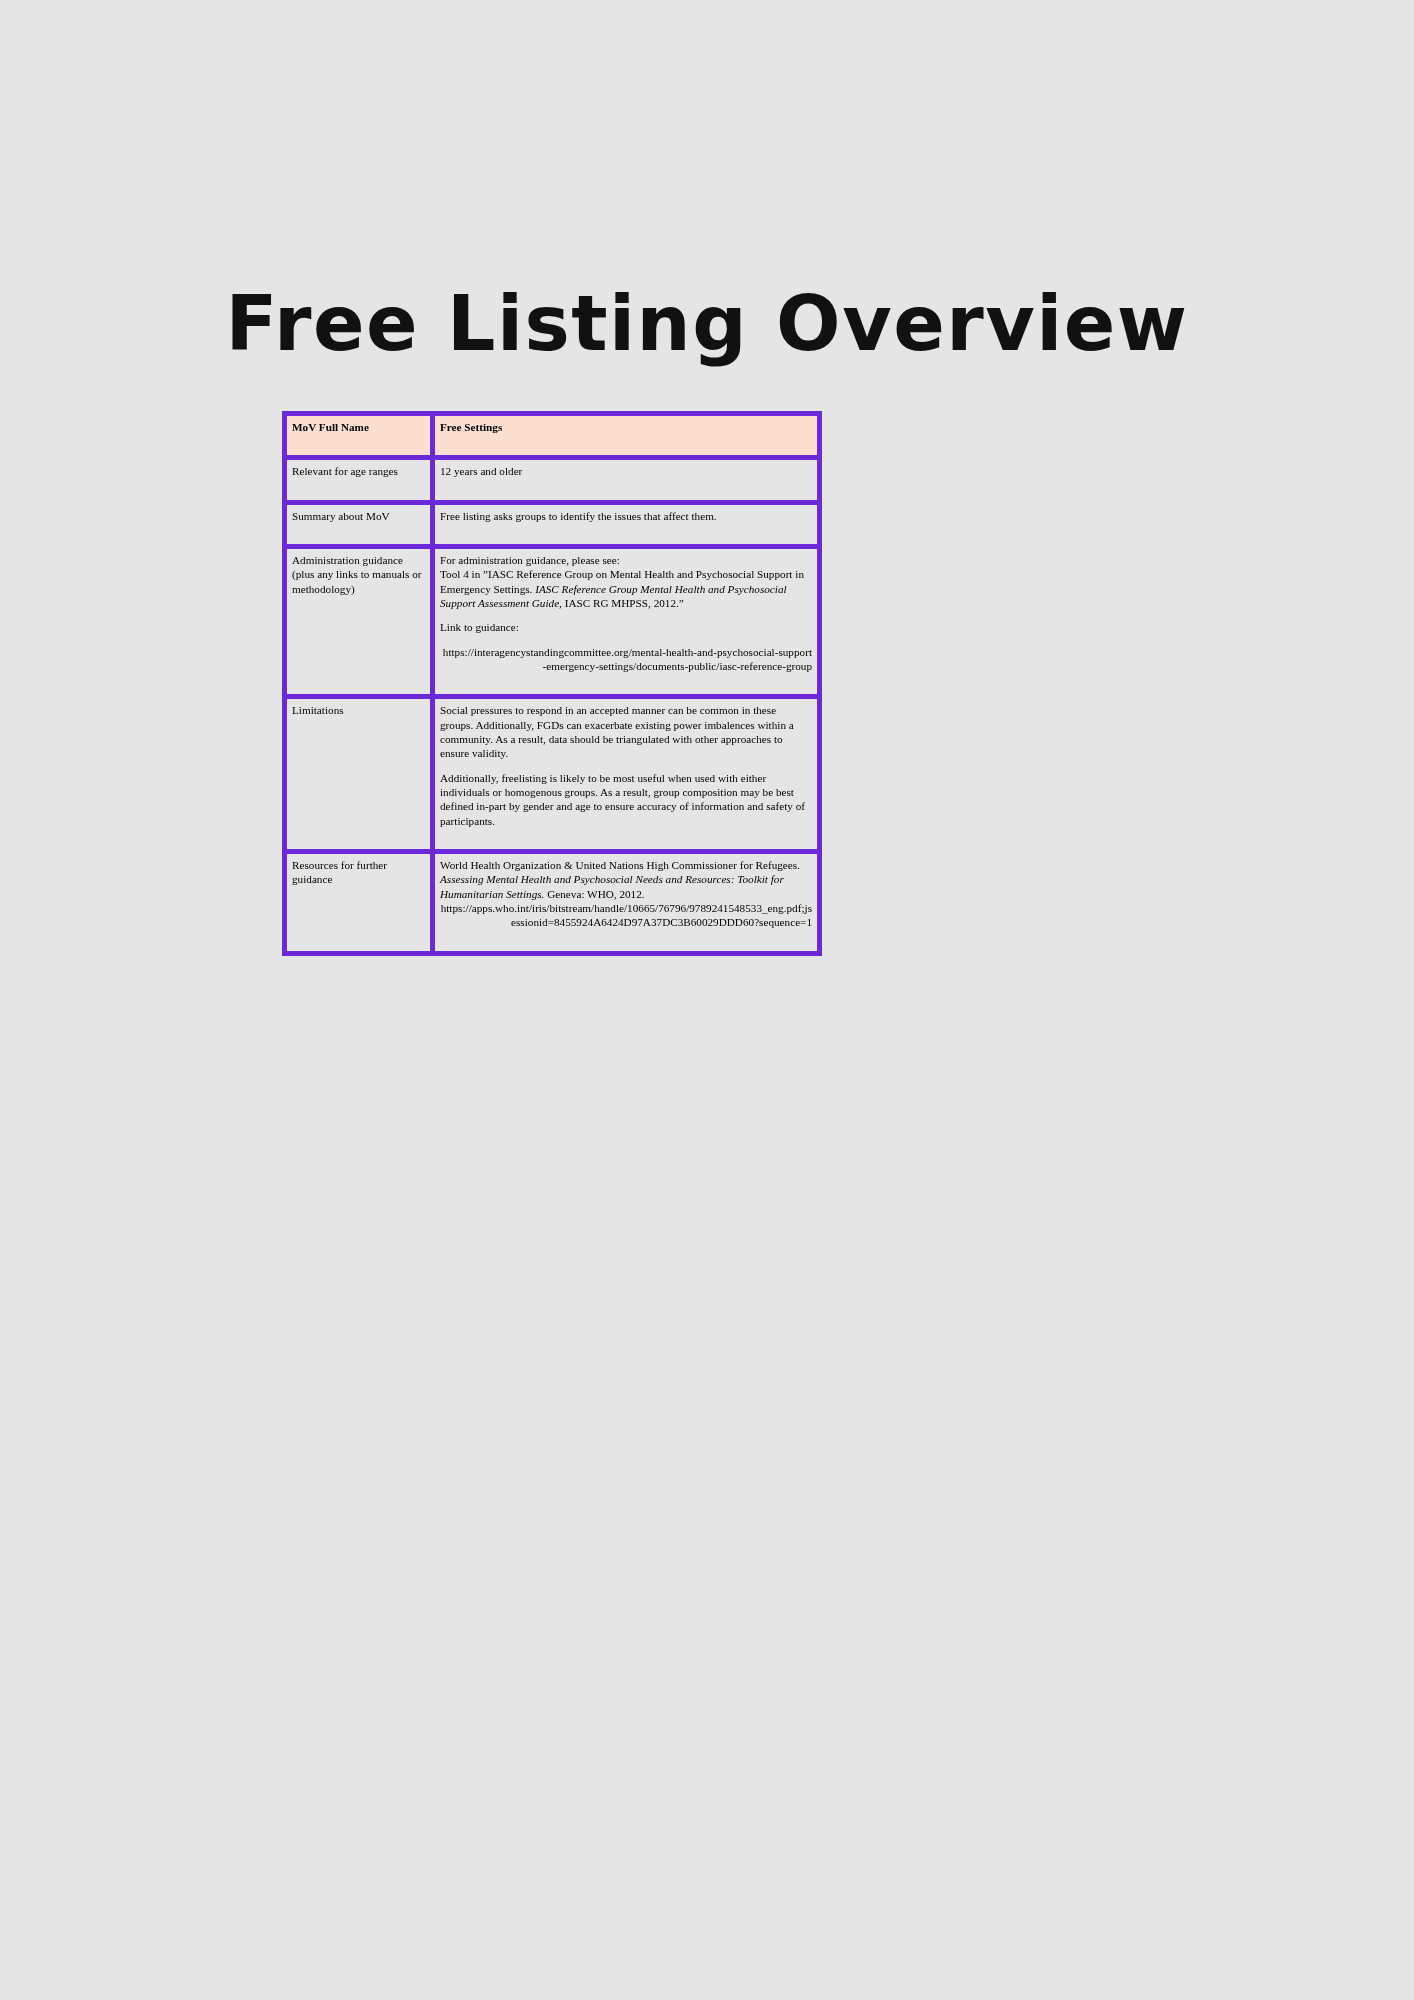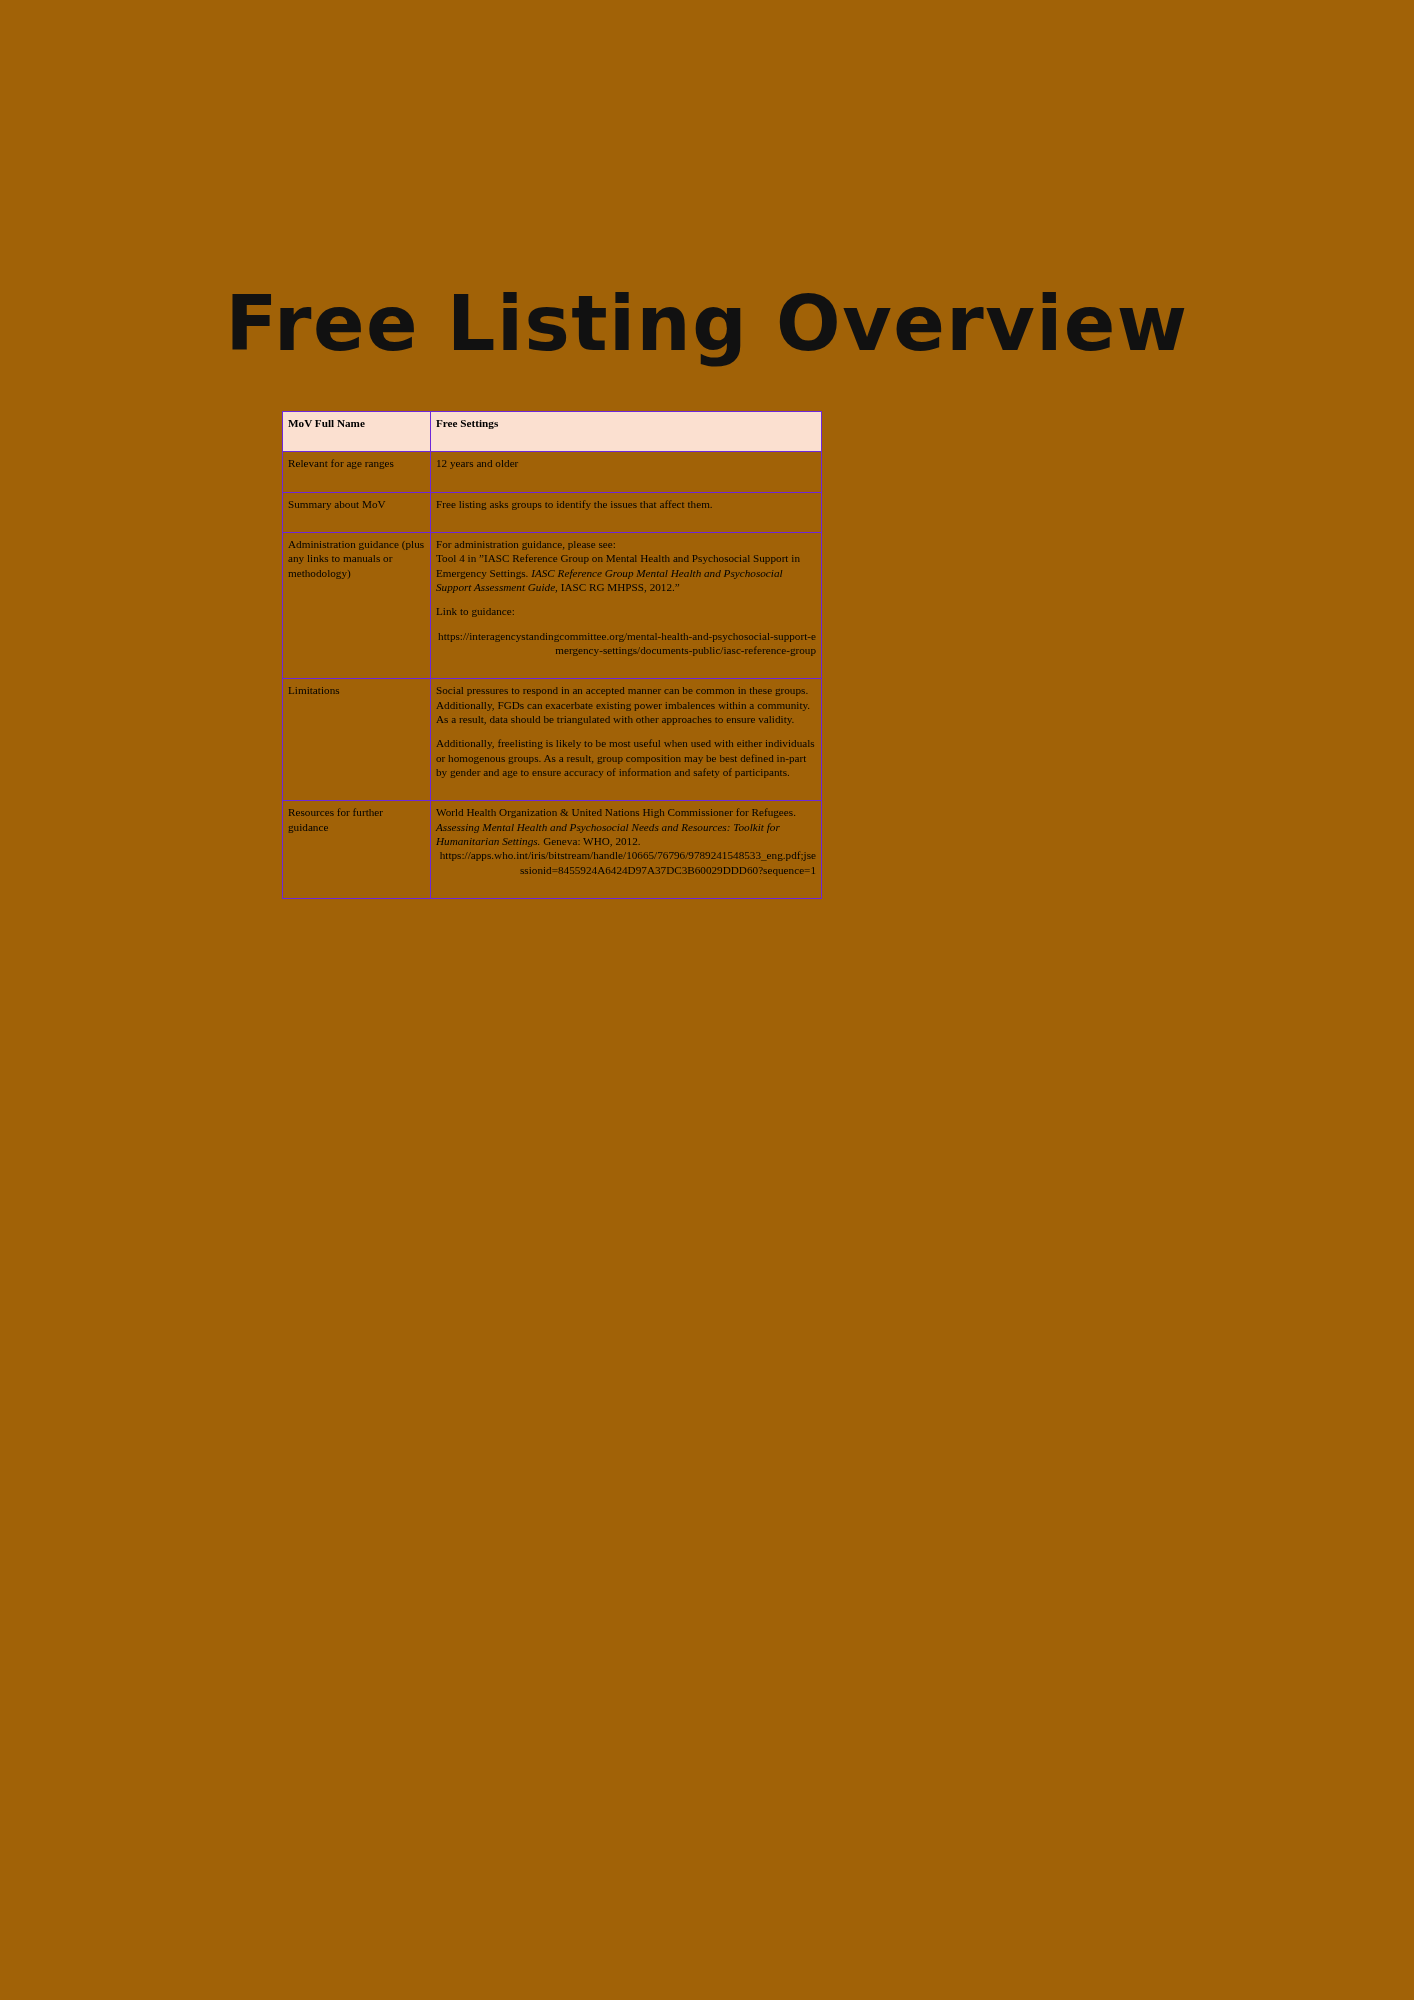--- a/index.html
+++ b/index.html
@@ -12,21 +12,21 @@
     height: 2000px;
     font-family: "Liberation Serif", serif;
     color: #000000;
     position: relative;
     overflow: hidden;
   }
 
   .page {
     position: absolute;
     inset: 0;
-    background: #a16207;
+    background: #e5e5e5;
   }
 
   .doc-title {
     position: absolute;
     top: 228px;
     left: 0;
     width: 100%;
     text-align: center;
     font-family: "DejaVu Sans", sans-serif;
     font-weight: 700;
@@ -45,21 +45,21 @@
 
   table.mov {
     border-collapse: collapse;
     width: 100%;
     table-layout: fixed;
     font-size: 11.2px;
     line-height: 1.28;
   }
 
   table.mov td {
-    border: 1px solid #6d28d9;
+    border: 5px solid #6d28d9;
     vertical-align: top;
     padding: 4px 5px 21px 5px;
   }
 
   table.mov td.label {
     width: 148px;
   }
 
   table.mov tr.header td {
     background: #fbe0d0;

